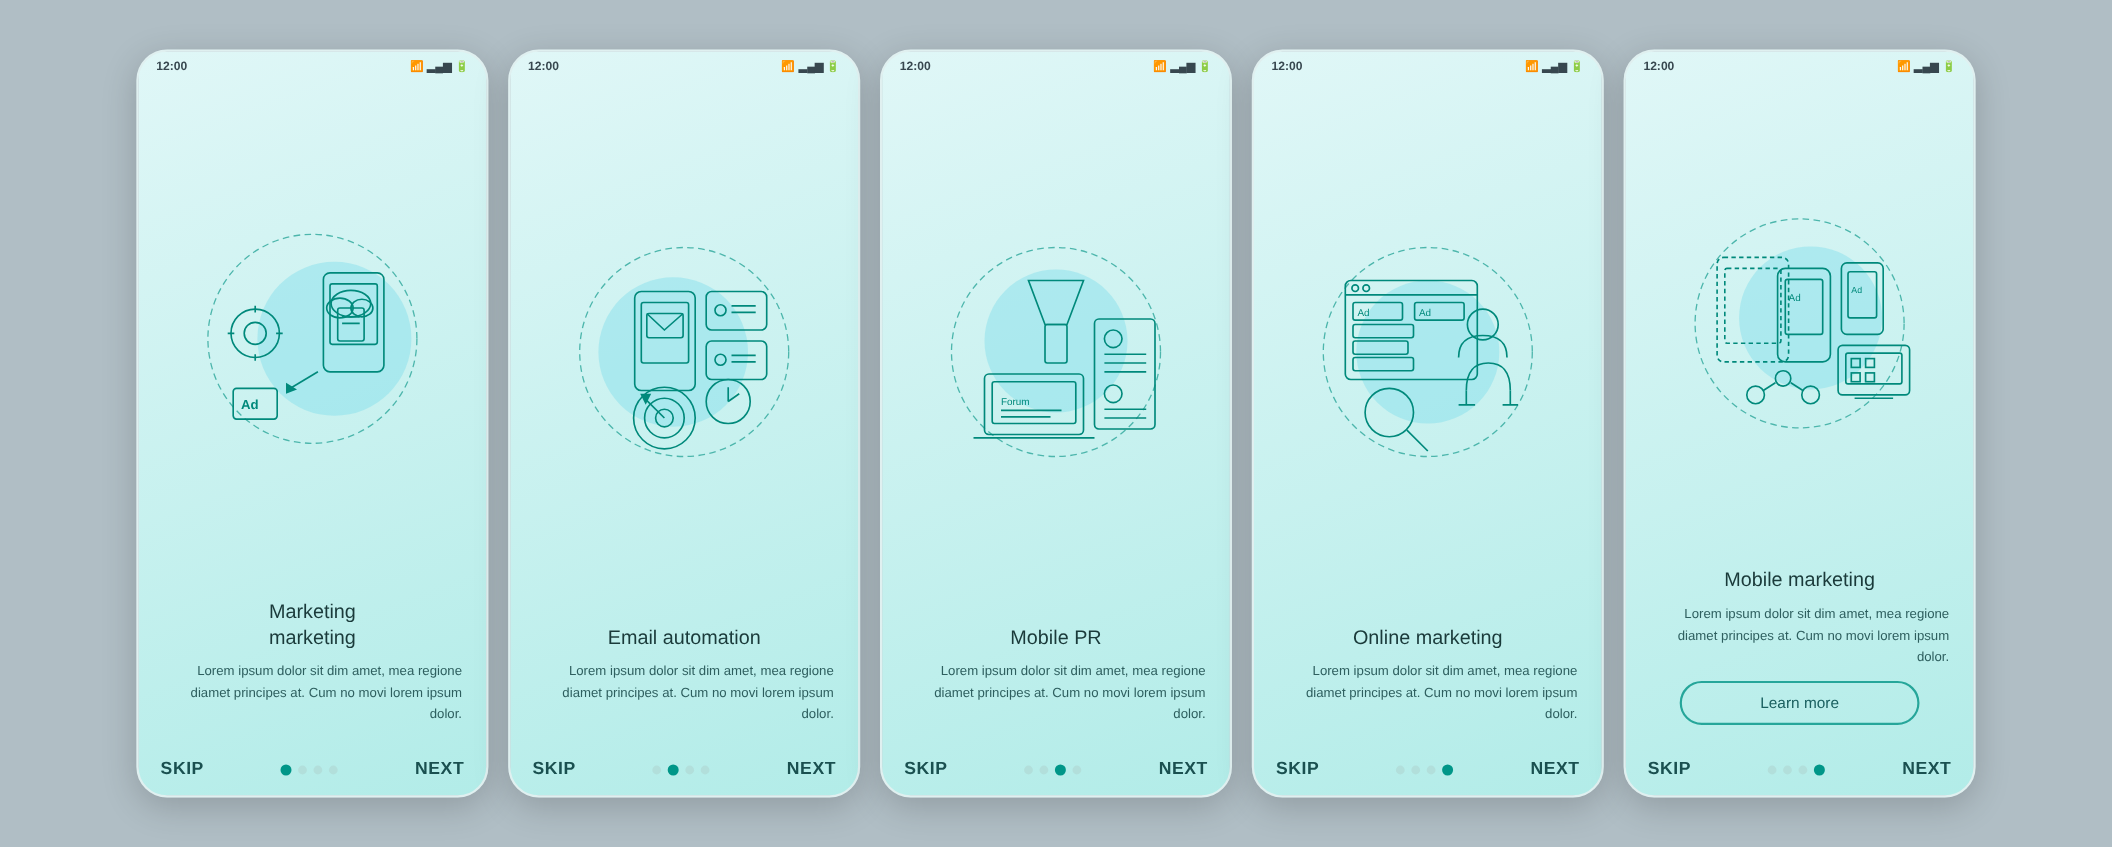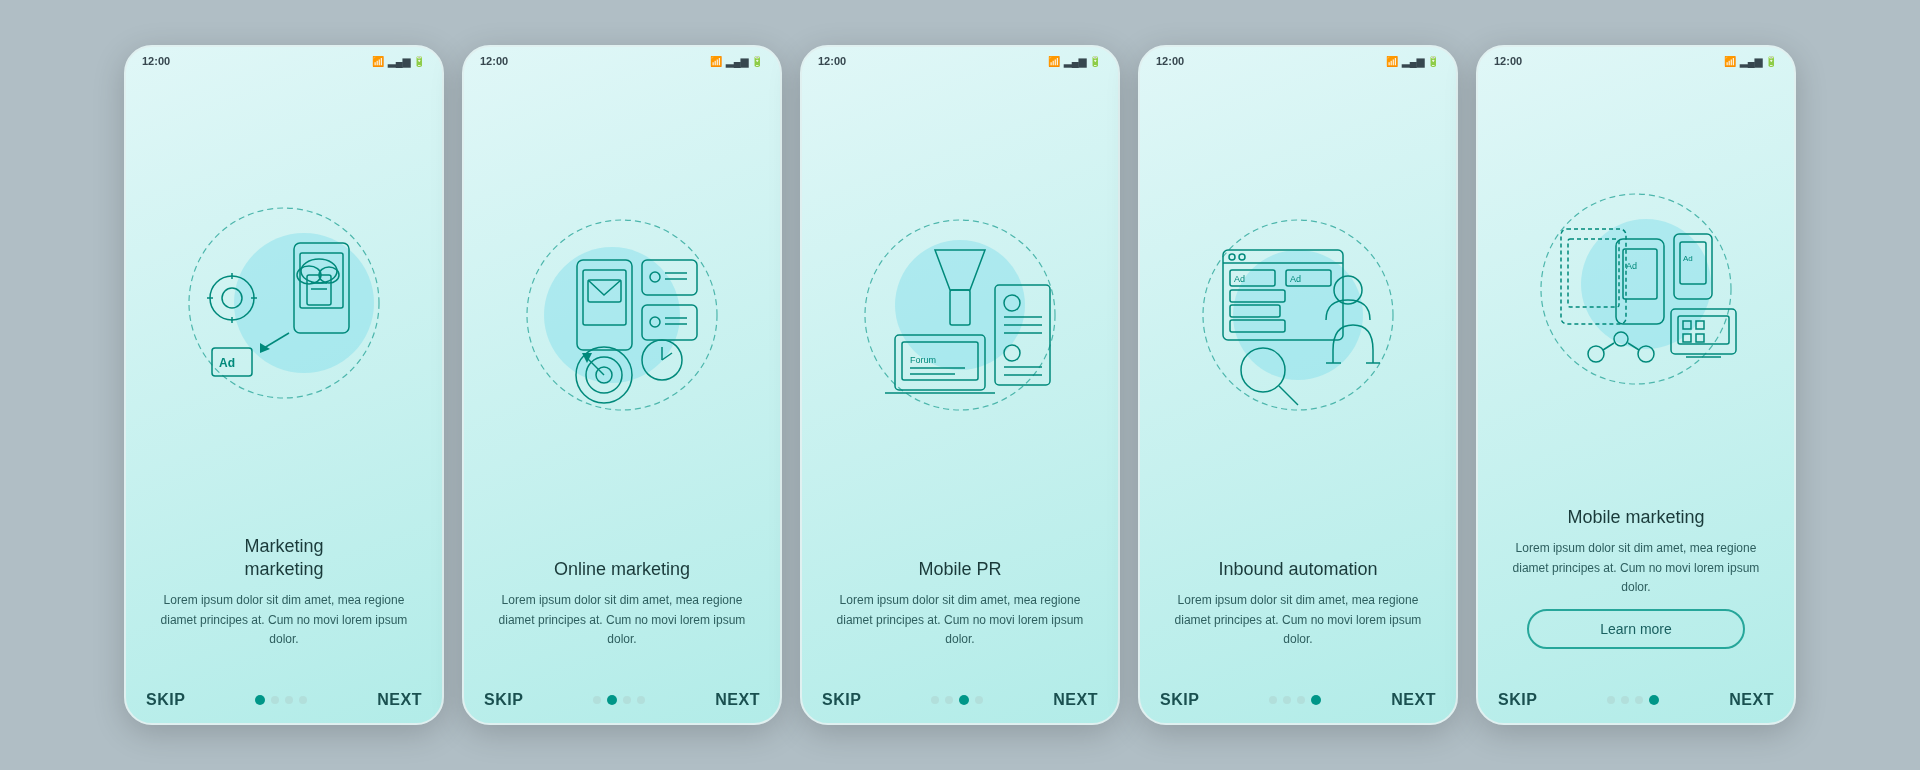--- a/index.html
+++ b/index.html
@@ -25,21 +25,20 @@
       width: 320px;
       height: 680px;
       background: linear-gradient(160deg, #e0f7f7 0%, #b2ece8 100%);
       border-radius: 28px;
       box-shadow: 0 8px 32px rgba(0,0,0,0.18);
       display: flex;
       flex-direction: column;
       overflow: hidden;
       position: relative;
       border: 2px solid #e0f0f0;
-      gap: 10px;
     }
 
     
     .status-bar {
       display: flex;
       justify-content: space-between;
       align-items: center;
       padding: 8px 16px 4px 16px;
       font-size: 11px;
       color: #37474f;
@@ -78,21 +77,21 @@
       font-weight: 500;
       color: #1a3a3a;
       text-align: center;
       margin-bottom: 10px;
       line-height: 1.3;
     }
 
     .phone-body {
       font-size: 12px;
       color: #2e5f5f;
-      text-align: center;
+      text-align: right;
       line-height: 1.6;
       margin-bottom: 12px;
     }
 
     .learn-more-btn {
       display: block;
       margin: 0 auto 12px auto;
       padding: 10px 36px;
       border: 2px solid #26a69a;
       border-radius: 24px;
@@ -260,21 +259,21 @@
 
         <line x1="85" y1="153" x2="102" y2="170" class="icon-stroke"></line>
         <polygon points="80,148 90,148 85,158" fill="#00897b"></polygon>
 
         <circle cx="160" cy="155" r="20" class="icon-stroke"></circle>
         <line x1="160" y1="155" x2="160" y2="142" class="icon-stroke"></line>
         <line x1="160" y1="155" x2="170" y2="148" class="icon-stroke"></line>
       </svg>
     </div>
     <div class="content">
-      <div class="phone-title">Online marketing</div>
+      <div class="phone-title">Email automation</div>
       <div class="phone-body">Lorem ipsum dolor sit dim amet, mea regione diamet principes at. Cum no movi lorem ipsum dolor.</div>
     </div>
     <div class="nav-bar">
       <span class="nav-label">SKIP</span>
       <div class="dots">
         <div class="dot"></div>
         <div class="dot active"></div>
         <div class="dot"></div>
         <div class="dot"></div>
       </div>
@@ -372,21 +371,21 @@
         <path d="M148,115 Q148,95 170,95 Q192,95 192,115" class="icon-stroke"></path>
 
         <path d="M155,145 Q155,120 175,120 Q195,120 195,145" class="icon-stroke" stroke-width="2"></path>
         <line x1="155" y1="145" x2="155" y2="158" class="icon-stroke" stroke-width="3"></line>
         <line x1="195" y1="145" x2="195" y2="158" class="icon-stroke" stroke-width="3"></line>
         <line x1="148" y1="158" x2="163" y2="158" class="icon-stroke" stroke-width="4"></line>
         <line x1="188" y1="158" x2="202" y2="158" class="icon-stroke" stroke-width="4"></line>
       </svg>
     </div>
     <div class="content">
-      <div class="phone-title">Inbound automation</div>
+      <div class="phone-title">Online marketing</div>
       <div class="phone-body">Lorem ipsum dolor sit dim amet, mea regione diamet principes at. Cum no movi lorem ipsum dolor.</div>
     </div>
     <div class="nav-bar">
       <span class="nav-label">SKIP</span>
       <div class="dots">
         <div class="dot"></div>
         <div class="dot"></div>
         <div class="dot"></div>
         <div class="dot active"></div>
       </div>

